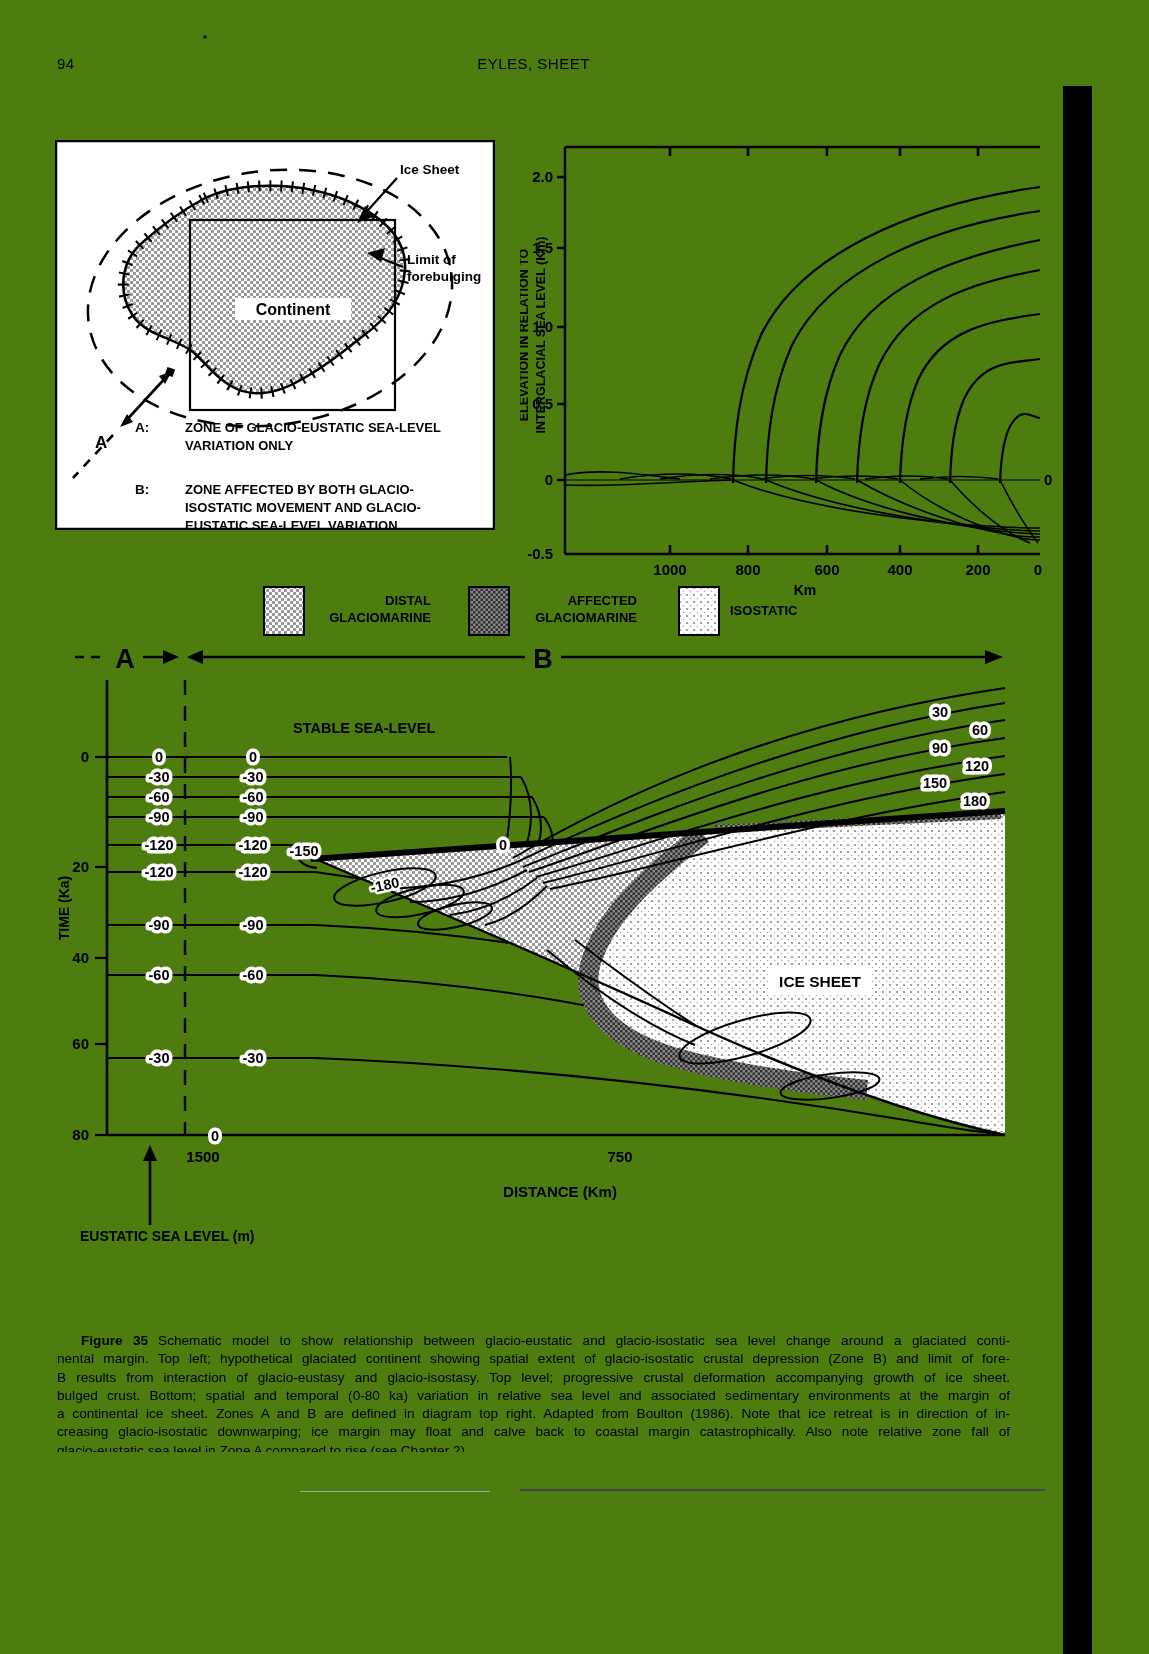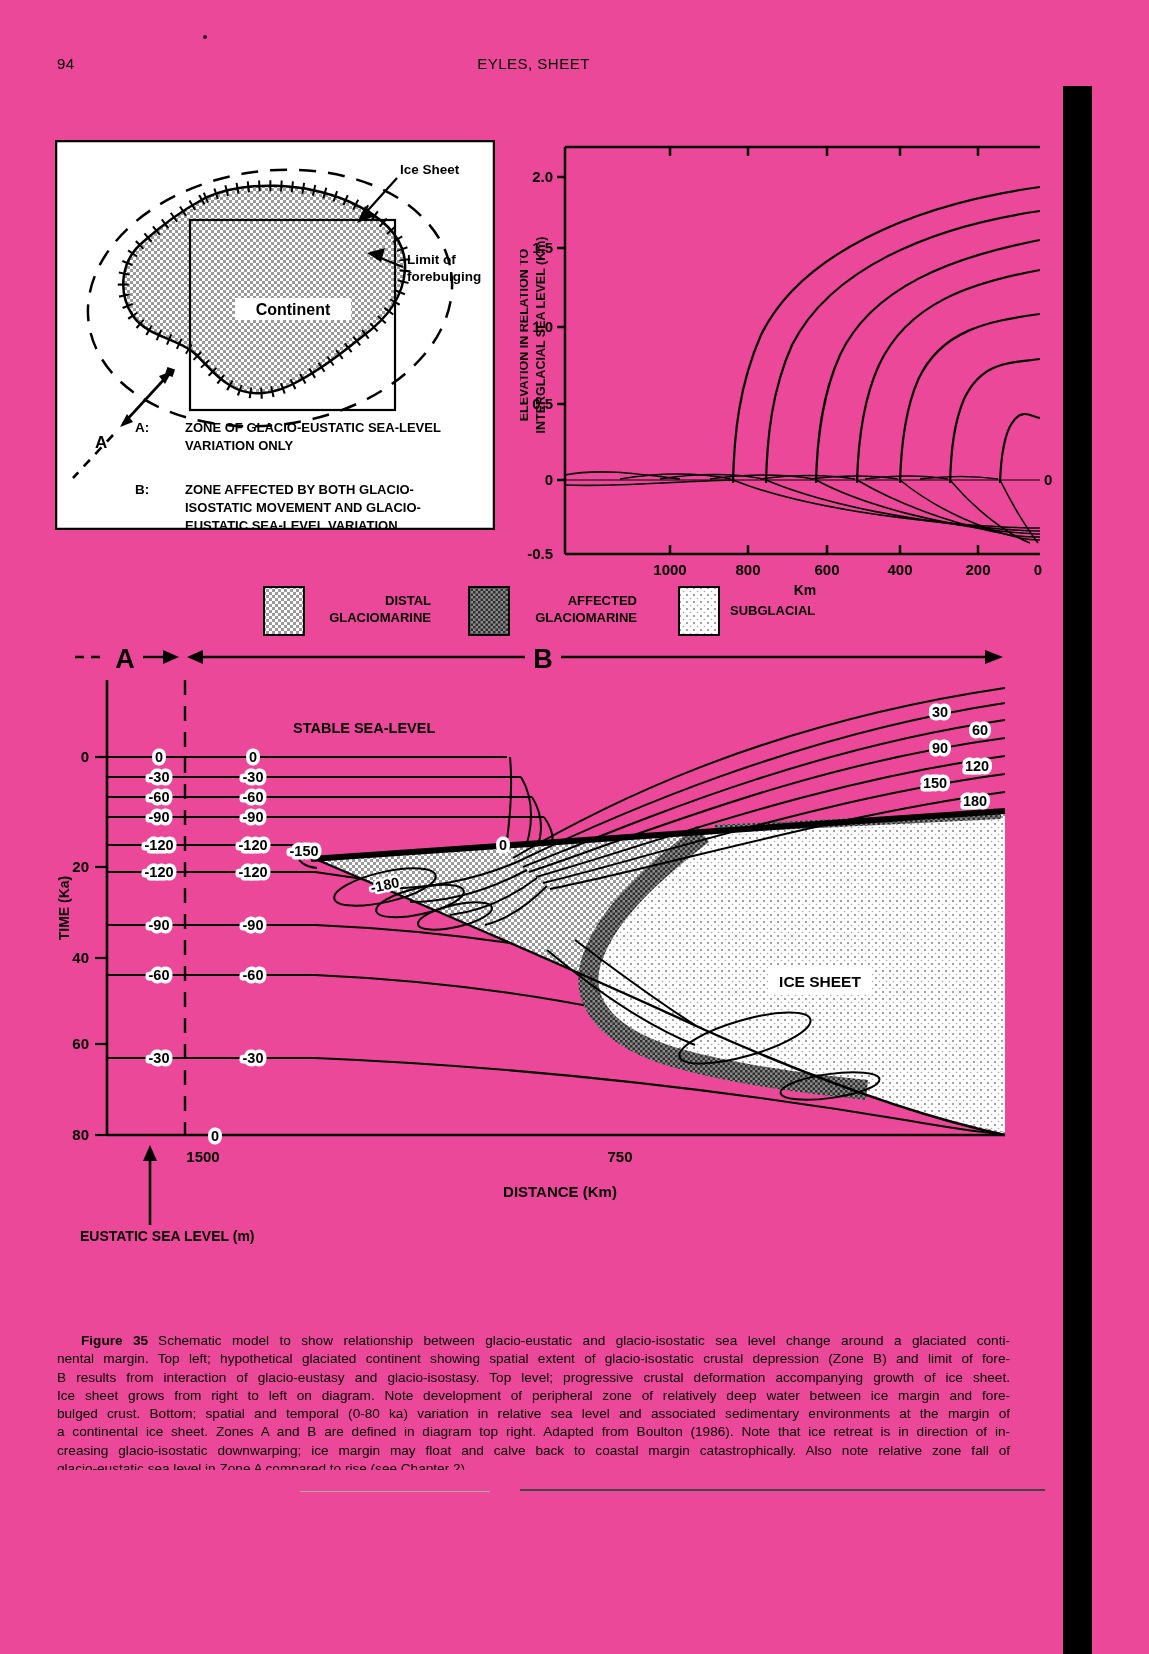--- a/index.html
+++ b/index.html
@@ -1,16 +1,16 @@
 <!DOCTYPE html>
 <html><head>
 <meta charset="utf-8">
 <style>
   html,body{margin:0;padding:0;background:#e8e8e8;}
-  .page{position:relative;width:1149px;height:1654px;background:#ec4899;
+  .page{position:relative;width:1149px;height:1654px;background:#4d7c0f;
         font-family:"Liberation Sans",sans-serif;color:#000;overflow:hidden;}
   .abs{position:absolute;}
   svg text{font-family:"Liberation Sans",sans-serif;fill:#000;}
   .lbl{font-weight:bold;paint-order:stroke;stroke:#fff;stroke-width:7px;stroke-linejoin:round;}
   .lbl2{font-weight:bold;paint-order:stroke;stroke:#fff;stroke-width:5px;stroke-linejoin:round;}
   .bigAB{font-size:27px;font-weight:bold;}
   .caption{font-size:13.6px;line-height:18.3px;}
   .cap-line{text-align:justify;text-align-last:justify;}
   .cap-line b{margin-right:10px;padding-left:24px;}
   .leg-label{font-size:13px;font-weight:bold;line-height:17px;text-align:right;}
@@ -190,21 +190,21 @@
           <pattern id="lgL" width="7" height="7" patternUnits="userSpaceOnUse">
         <rect width="7" height="7" fill="#fff"></rect>
             <circle cx="2" cy="2" r="1.1" fill="#8a8a8a"></circle>
             <circle cx="5.5" cy="5.5" r="0.8" fill="#aaaaaa"></circle>
       </pattern>
         </defs>
       <rect x="1" y="1" width="40" height="48" fill="url(#lgL)" stroke="#000" stroke-width="2"></rect>
     </svg>
   </div>
   <div class="abs leg-label" style="left:730px;top:602px;width:110px;text-align:left;">
-    <div>SUBGLACIAL</div>
+    <div>ISOSTATIC</div>
   </div>
 
   <svg class="abs" style="left:55px;top:640px;" width="960" height="610" viewBox="0 0 960 610">
     <defs>
       <pattern id="patMed" width="6" height="6" patternUnits="userSpaceOnUse">
         <rect width="6" height="6" fill="#fff"></rect>
           <rect width="3" height="3" fill="#9a9a9a"></rect>
           <rect x="3" y="3" width="3" height="3" fill="#9a9a9a"></rect>
       </pattern>
       <pattern id="patDark" width="5" height="5" patternUnits="userSpaceOnUse">
@@ -352,21 +352,20 @@
     <text x="505" y="557" text-anchor="middle" font-size="15" font-weight="bold">DISTANCE (Km)</text>
     <line x1="95" y1="585" x2="95" y2="512" stroke="#000" stroke-width="2.6"></line>
     <polygon points="95,505 88,521 102,521" fill="#000"></polygon>
     <text x="25" y="601" font-size="14" font-weight="bold">EUSTATIC SEA LEVEL (m)</text>
   </svg>
 
   <div class="abs caption" style="left:57px;top:1332px;width:953px;">
     <div class="cap-line"><b>Figure 35</b><span>Schematic model to show relationship between glacio-eustatic and glacio-isostatic sea level change around a glaciated conti-</span></div>
     <div class="cap-line">nental margin. Top left; hypothetical glaciated continent showing spatial extent of glacio-isostatic crustal depression (Zone B) and limit of fore-</div>
     <div class="cap-line">B results from interaction of glacio-eustasy and glacio-isostasy. Top level; progressive crustal deformation accompanying growth of ice sheet.</div>
-    <div class="cap-line">Ice sheet grows from right to left on diagram. Note development of peripheral zone of relatively deep water between ice margin and fore-</div>
     <div class="cap-line">bulged crust. Bottom; spatial and temporal (0-80 ka) variation in relative sea level and associated sedimentary environments at the margin of</div>
     <div class="cap-line">a continental ice sheet. Zones A and B are defined in diagram top right. Adapted from Boulton (1986). Note that ice retreat is in direction of in-</div>
     <div class="cap-line">creasing glacio-isostatic downwarping; ice margin may float and calve back to coastal margin catastrophically. Also note relative zone fall of</div>
     <div style="height:10px;overflow:hidden;">glacio-eustatic sea level in Zone A compared to rise (see Chapter 2).</div>
   </div>
 
   <div class="abs" style="left:520px;top:1489px;width:525px;height:2px;background:#444;"></div>
   <div class="abs" style="left:300px;top:1491px;width:190px;height:1px;background:#aaa;"></div>
 
   <div class="abs" style="left:1063px;top:86px;width:29px;height:1568px;background:#000;"></div>

